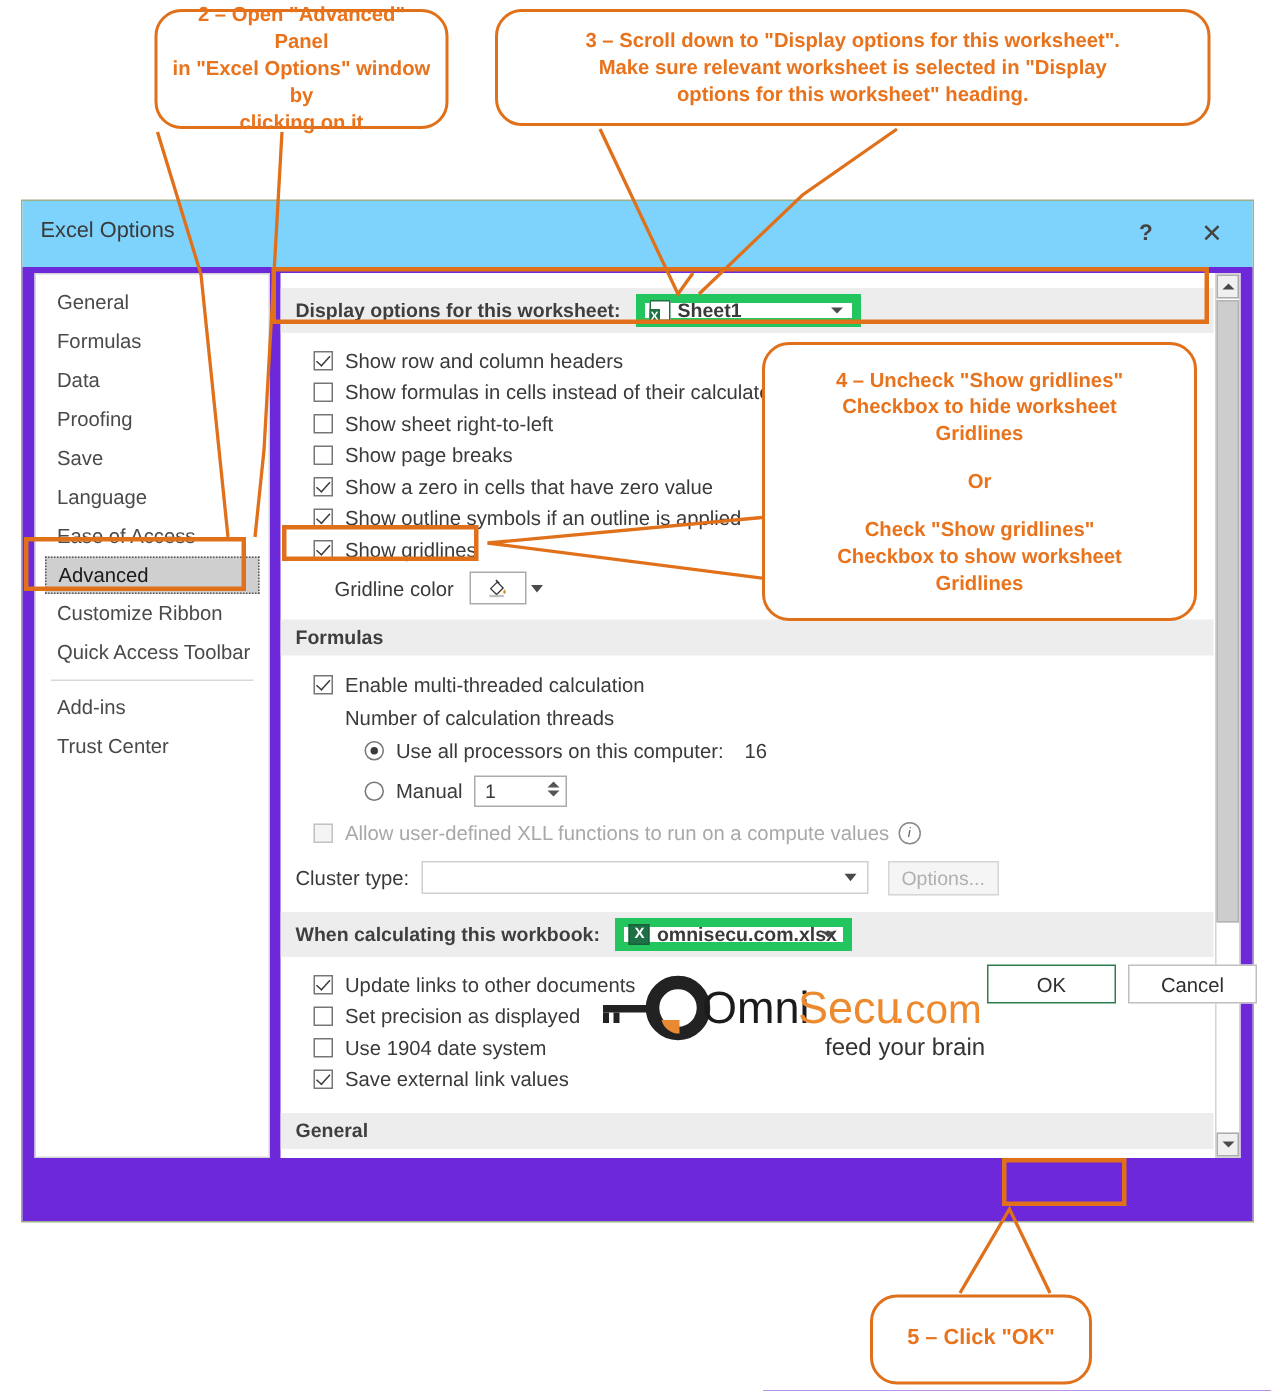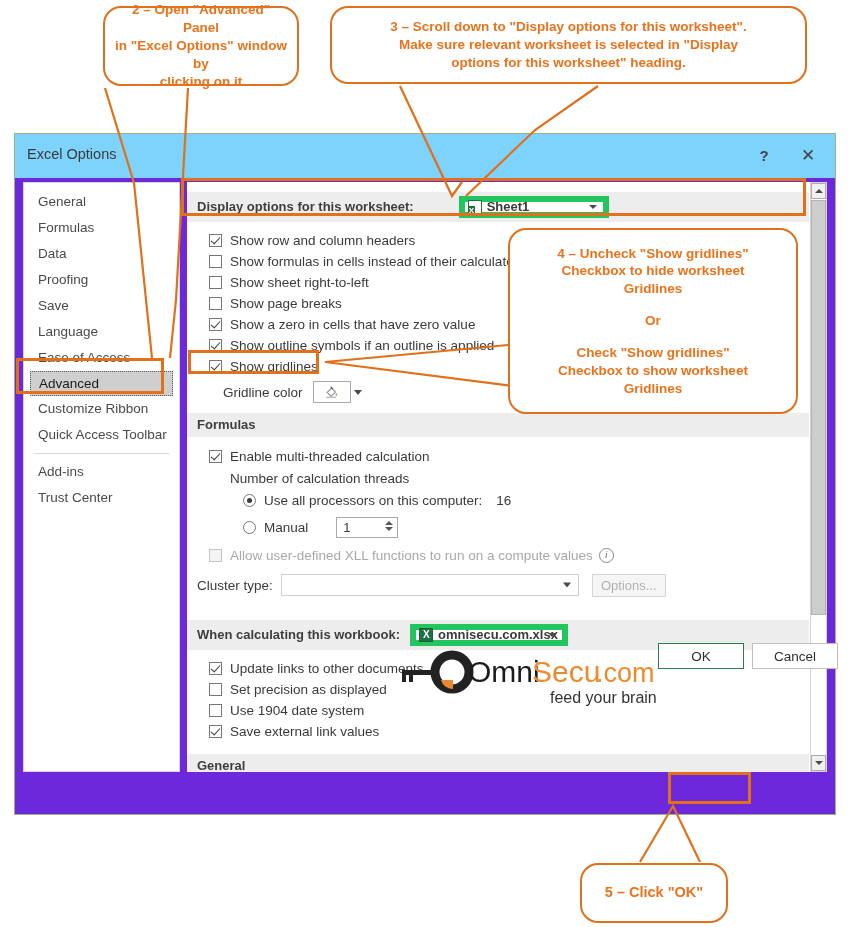--- a/index.html
+++ b/index.html
@@ -277,21 +277,21 @@
       <div class="navitem">Customize Ribbon</div>
       <div class="navitem">Quick Access Toolbar</div>
       <div class="navsep"></div>
       <div class="navitem">Add-ins</div>
       <div class="navitem">Trust Center</div>
     </div>
 
     <div id="pane">
       <div id="paneinner">
 
-        <div class="secthead" style="margin-top:10px;height:30px;gap:35px;">
+        <div class="secthead" style="margin-top:10px;height:30px;">
           <span class="lbl">Display options for this worksheet:</span>
           <span class="sheetbox" style="width:150px;">
             <span class="xlicon"></span>
             <span>Sheet1</span>
             <span class="caret"></span>
           </span>
         </div>
 
         <div style="height:8px"></div>
 
@@ -350,21 +350,21 @@
         <div class="row" style="height:22px;padding-left:43px;">
           <span>Number of calculation threads</span>
         </div>
         <div class="row" style="height:23px;padding-left:56px;">
           <span class="radio on"></span>
           <span>Use all processors on this computer:</span>
           <span style="margin-left:14px;">16</span>
         </div>
         <div class="row" style="height:30px;padding-left:56px;">
           <span class="radio"></span>
-          <span style="margin-right:28px;">Manual</span>
+          <span style="margin-right:8px;">Manual</span>
           <span class="spinbox">
             <span>1</span>
             <span class="spin-arrows">
                 <i class="up"></i>
                 <i class="dn"></i>
               </span>
           </span>
         </div>
 
         <div class="row cbrow dimtext" style="height:26px;">
@@ -375,21 +375,21 @@
 
         <div class="row" style="height:34px;padding-left:10px;">
           <span style="margin-right:8px;">Cluster type:</span>
           <span class="combo" style="width:298px;">
             <span style="padding-left:6px;font-size:13px;line-height:20px;display:block;"></span>
             <span class="caret"></span>
           </span>
           <span class="btn-dis" style="width:74px;margin-left:13px;">Options...</span>
         </div>
 
-        <div class="secthead" style="margin-top:18px;height:30px;">
+        <div class="secthead" style="margin-top:6px;height:30px;">
           <span class="lbl">When calculating this workbook:</span>
           <span class="sheetbox" style="width:158px;">
             <span class="xlicon green"></span>
             <span>omnisecu.com.xlsx</span>
             <span class="caret"></span>
           </span>
         </div>
 
         <div style="height:8px"></div>
 

